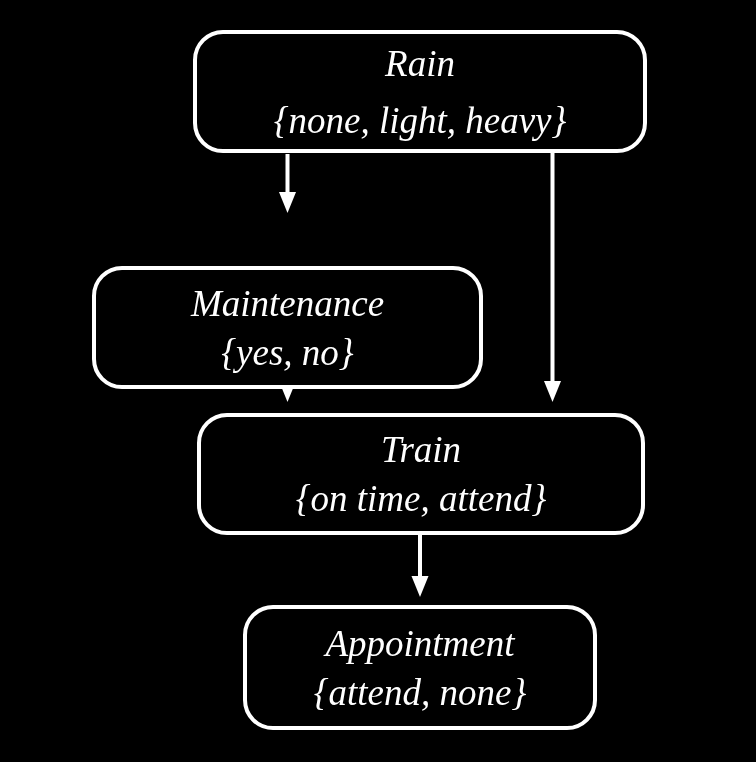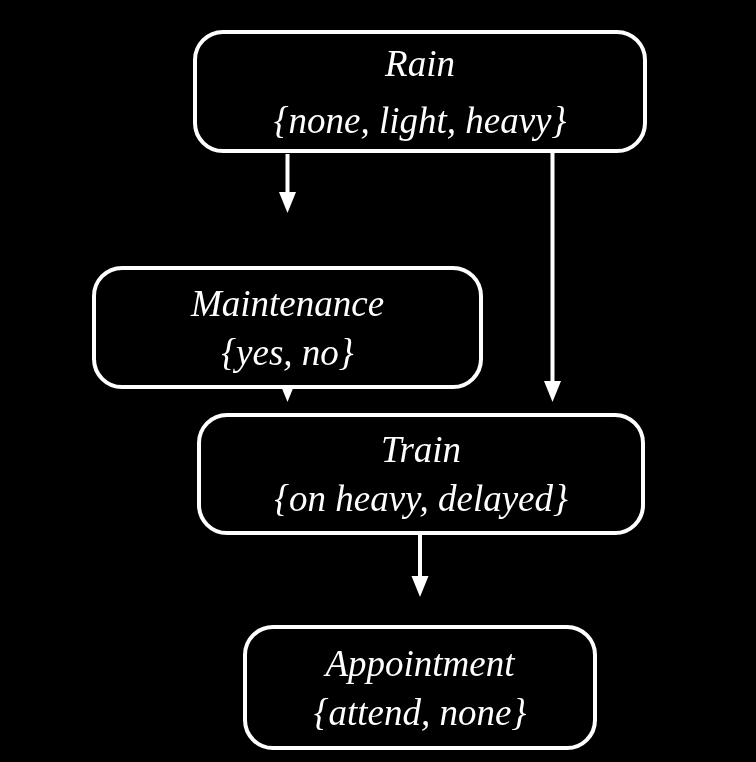--- a/index.html
+++ b/index.html
@@ -31,21 +31,21 @@
     align-items: center;
     justify-content: center;
     text-align: center;
     font-style: italic;
     font-size: 37px;
     line-height: 49px;
   }
   .node-rain        { left: 193px; top: 30px;  width: 454px; height: 123px; gap: 8px; }
   .node-maintenance { left: 92px;  top: 222px; width: 391px; height: 123px; margin-top: 44px; }
   .node-train       { left: 197px; top: 413px; width: 448px; height: 122px; text-align: center; }
-  .node-appointment { left: 243px; top: 605px; width: 354px; height: 125px; margin-top: 20px; }
+  .node-appointment { left: 243px; top: 605px; width: 354px; height: 125px; }
   .edge-line {
     stroke: #ffffff;
     stroke-width: 4;
     fill: none;
   }
   .edge-head {
     fill: #ffffff;
     stroke: none;
   }
 </style>
@@ -78,21 +78,21 @@
     <span>{none, light, heavy}</span>
   </div>
 
   <div class="node node-maintenance">
     <span>Maintenance</span>
     <span>{yes, no}</span>
   </div>
 
   <div class="node node-train">
     <span>Train</span>
-    <span>{on heavy, delayed}</span>
+    <span>{on time, attend}</span>
   </div>
 
   <div class="node node-appointment">
     <span>Appointment</span>
     <span>{attend, none}</span>
   </div>
 
 </div>
 
 </body></html>

